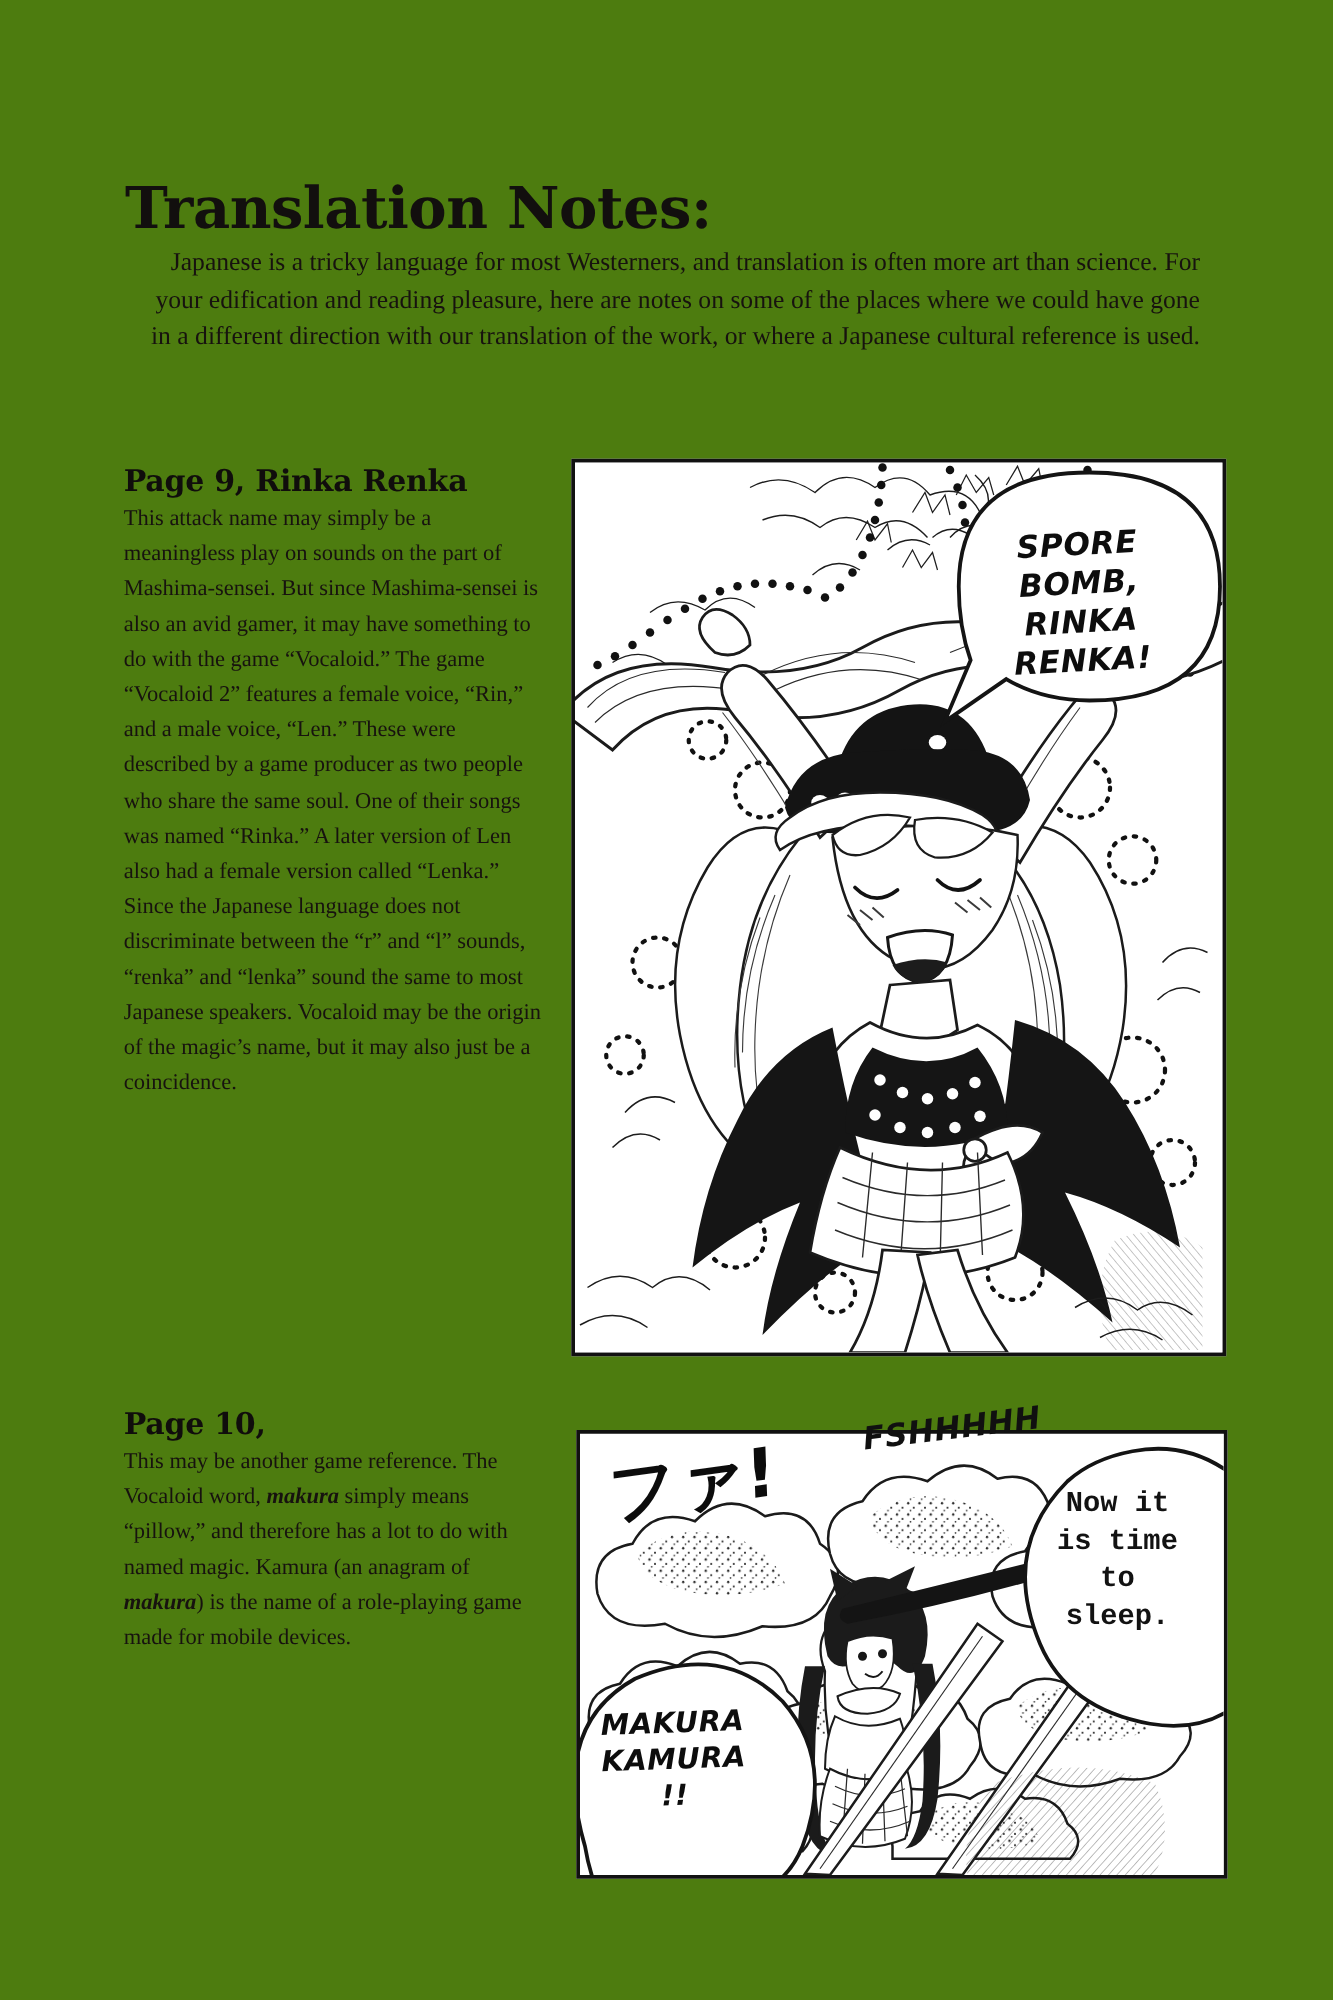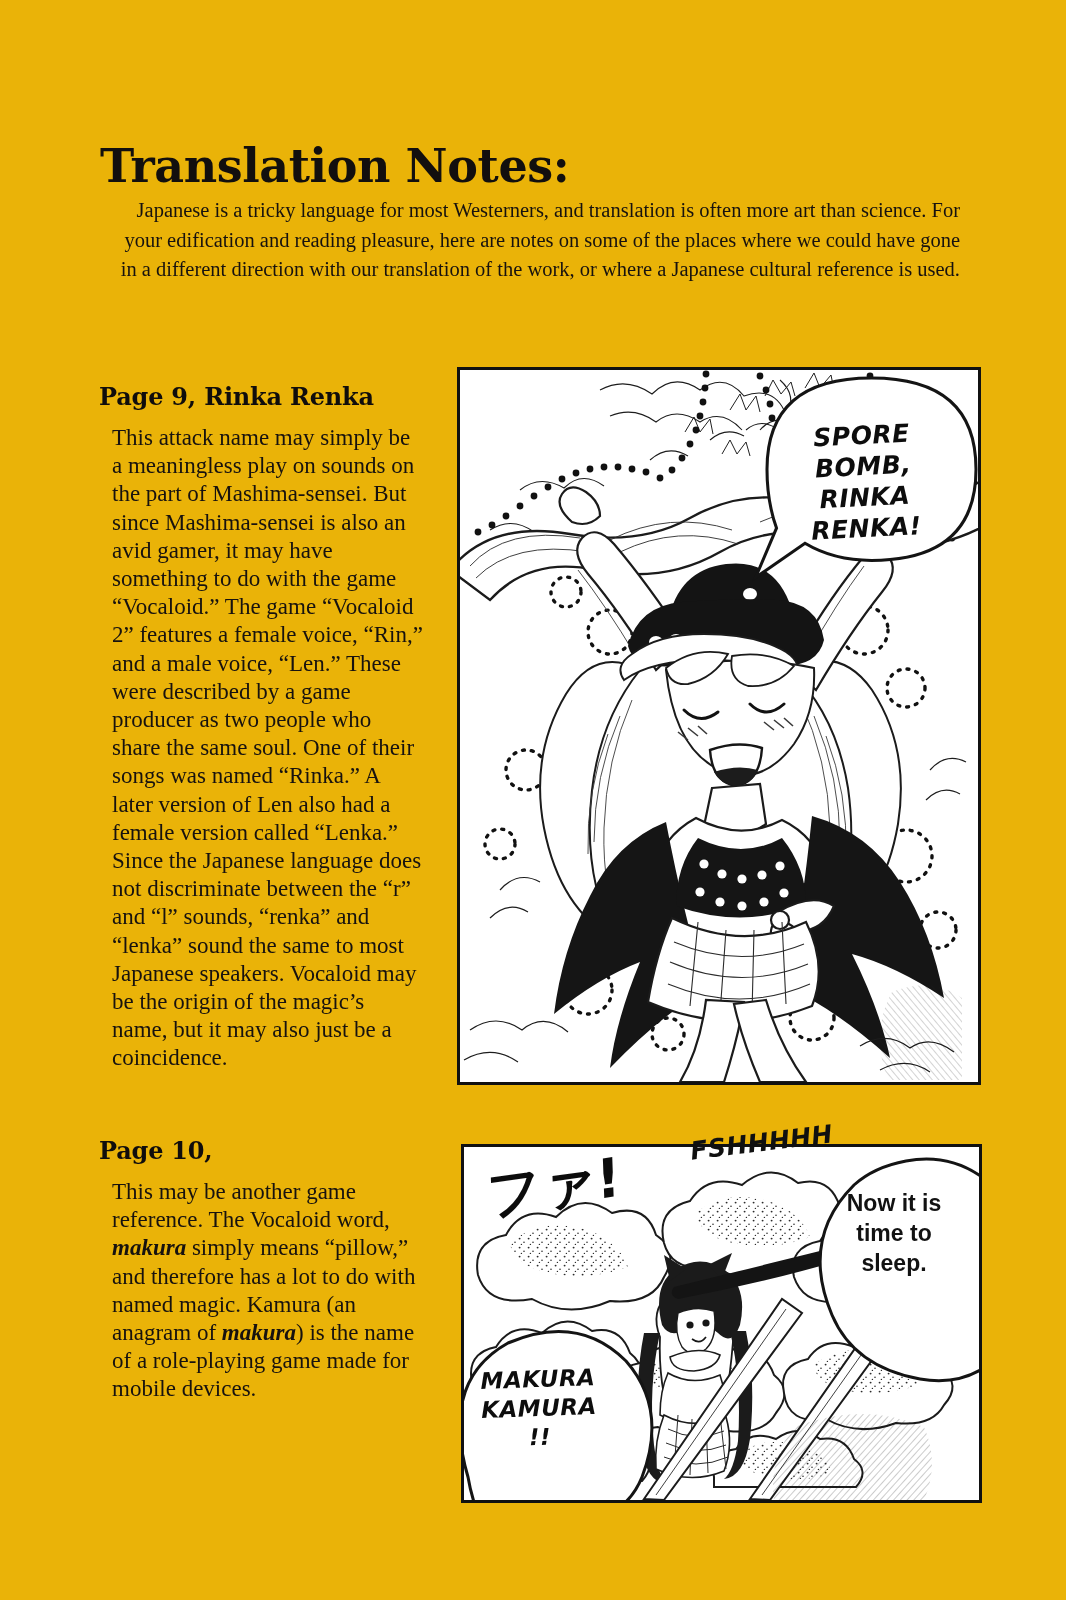--- a/index.html
+++ b/index.html
@@ -11,21 +11,21 @@
     width: 1066px;
     height: 1600px;
     position: relative;
     overflow: hidden;
     font-family: "Liberation Serif", "DejaVu Serif", serif;
     color: #14100f;
   }
   .page {
     position: absolute;
     inset: 0;
-    background: #eab308;
+    background: #4d7c0f;
   }
 
   
   .page-title {
     position: absolute;
     left: 100px;
     top: 108px;
     font-size: 46px;
     font-weight: 700;
     letter-spacing: -0.4px;
@@ -54,28 +54,28 @@
     width: 338px;
   }
   .note-1 { top: 366px; }
   .note-2 { top: 1120px; }
 
   .note-heading {
     font-size: 24px;
     font-weight: 700;
     line-height: 29px;
     color: #100d0c;
-    margin: 16px 0 1px 0;
+    margin: 4px 0 1px 0;
     font-family: "DejaVu Serif", "Liberation Serif", serif;
     letter-spacing: -0.2px;
   }
   .note-body {
-    font-size: 23px;
+    font-size: 18px;
     line-height: 28.2px;
-    margin: 13px;
+    margin: 0;
     color: #17120f;
     font-family: "Liberation Serif", "DejaVu Serif", serif;
   }
   .note-body i { font-style: italic; font-weight: bold; }
 
   
   .panel {
     position: absolute;
     border: 3px solid #111111;
     background: #ffffff;
@@ -106,21 +106,21 @@
     font-size: 25px;
     line-height: 31px;
     transform: rotate(-3deg);
   }
   #bubble-sleep-text {
     left: 832px;
     top: 1188px;
     width: 124px;
     font-size: 23px;
     line-height: 30px;
-    font-family: Liberation Sans, sans-serif;
+    font-family: Liberation Mono, monospace;
     font-weight: 600;
     color: #121212;
   }
   #bubble-makura-text {
     left: 468px;
     top: 1365px;
     width: 142px;
     font-size: 23px;
     line-height: 29px;
     transform: rotate(-2deg);

